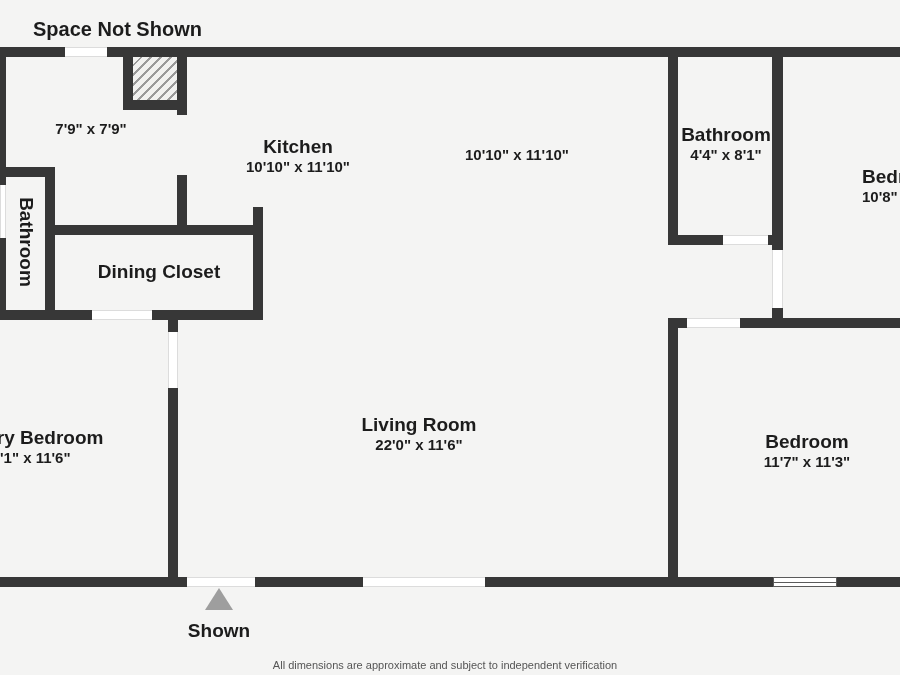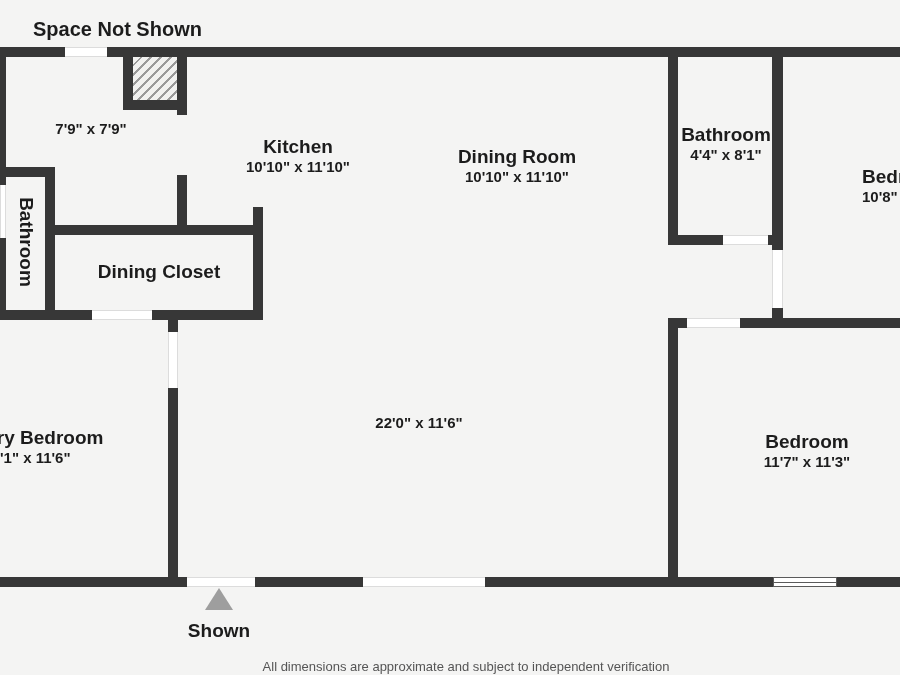--- a/index.html
+++ b/index.html
@@ -30,21 +30,21 @@
     font-size:19px; font-weight:700; white-space:nowrap;
   }
   .entry-arrow {
     position:absolute; left:205px; top:588px;
     width:0; height:0;
     border-left:14px solid transparent;
     border-right:14px solid transparent;
     border-bottom:22px solid #9e9e9e;
   }
   .entry-label { position:absolute; left:219px; top:620px; transform:translateX(-50%); font-size:19px; font-weight:700; }
-  .footer-note { position:absolute; left:466px; top:659px; transform:translateX(-50%); font-size:13px; color:#555; }
+  .footer-note { position:absolute; left:445px; top:659px; transform:translateX(-50%); font-size:11px; color:#555; }
 </style>
 </head>
 <body>
 
 <div class="plan-title">Space Not Shown</div>
 
 <div class="wall" style="left:0;top:47px;width:900px;height:10px"></div>
 <div class="wall" style="left:0;top:47px;width:6px;height:138px"></div>
 <div class="wall" style="left:0;top:238px;width:6px;height:82px"></div>
 
@@ -93,21 +93,20 @@
   </div>
 
 <div class="room-label" style="left:91px;top:120px">
   <span class="room-dims">7'9" x 7'9"</span>
 </div>
 <div class="room-label" style="left:298px;top:136px">
   <span class="room-name">Kitchen</span>
   <span class="room-dims">10'10" x 11'10"</span>
 </div>
 <div class="room-label" style="left:517px;top:146px">
-  <span class="room-name">Dining Room</span>
   <span class="room-dims">10'10" x 11'10"</span>
 </div>
 <div class="room-label" style="left:726px;top:124px">
   <span class="room-name">Bathroom</span>
   <span class="room-dims">4'4" x 8'1"</span>
 </div>
 <div class="room-label-left" style="left:862px;top:166px">
   <span class="room-name">Bedroom</span>
   <span class="room-dims">10'8" x</span>
 </div>
@@ -115,20 +114,21 @@
 <div class="room-label" style="left:159px;top:261px">
   <span class="room-name">Dining Closet</span>
 </div>
 <div class="room-label-left" style="left:-56px;top:427px">
   <span class="room-name">Primary Bedroom</span>
 </div>
 <div class="room-label-left" style="left:0;top:449px">
   <span class="room-dims">'1" x 11'6"</span>
 </div>
 <div class="room-label" style="left:419px;top:414px">
+  <span class="room-name">Living Room</span>
   <span class="room-dims">22'0" x 11'6"</span>
 </div>
 <div class="room-label" style="left:807px;top:431px">
   <span class="room-name">Bedroom</span>
   <span class="room-dims">11'7" x 11'3"</span>
 </div>
 
 <div class="entry-arrow"></div>
 <div class="entry-label">Shown</div>
 

